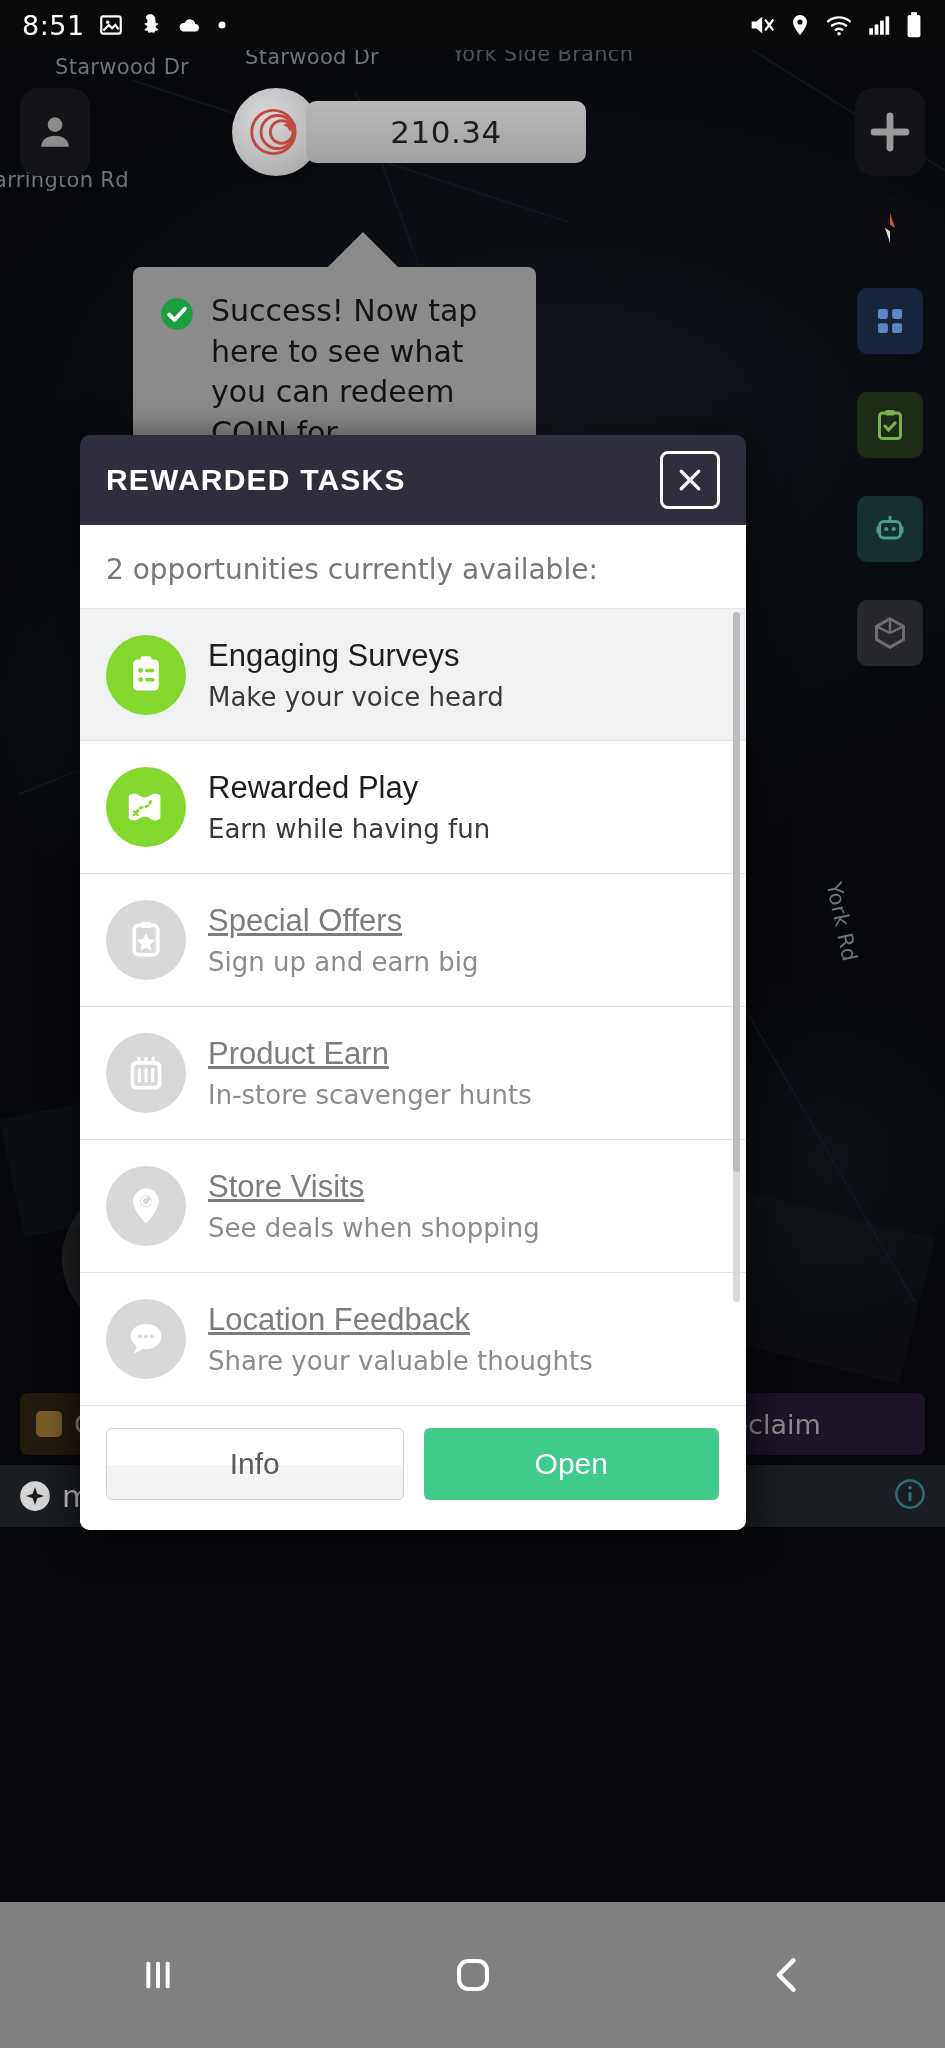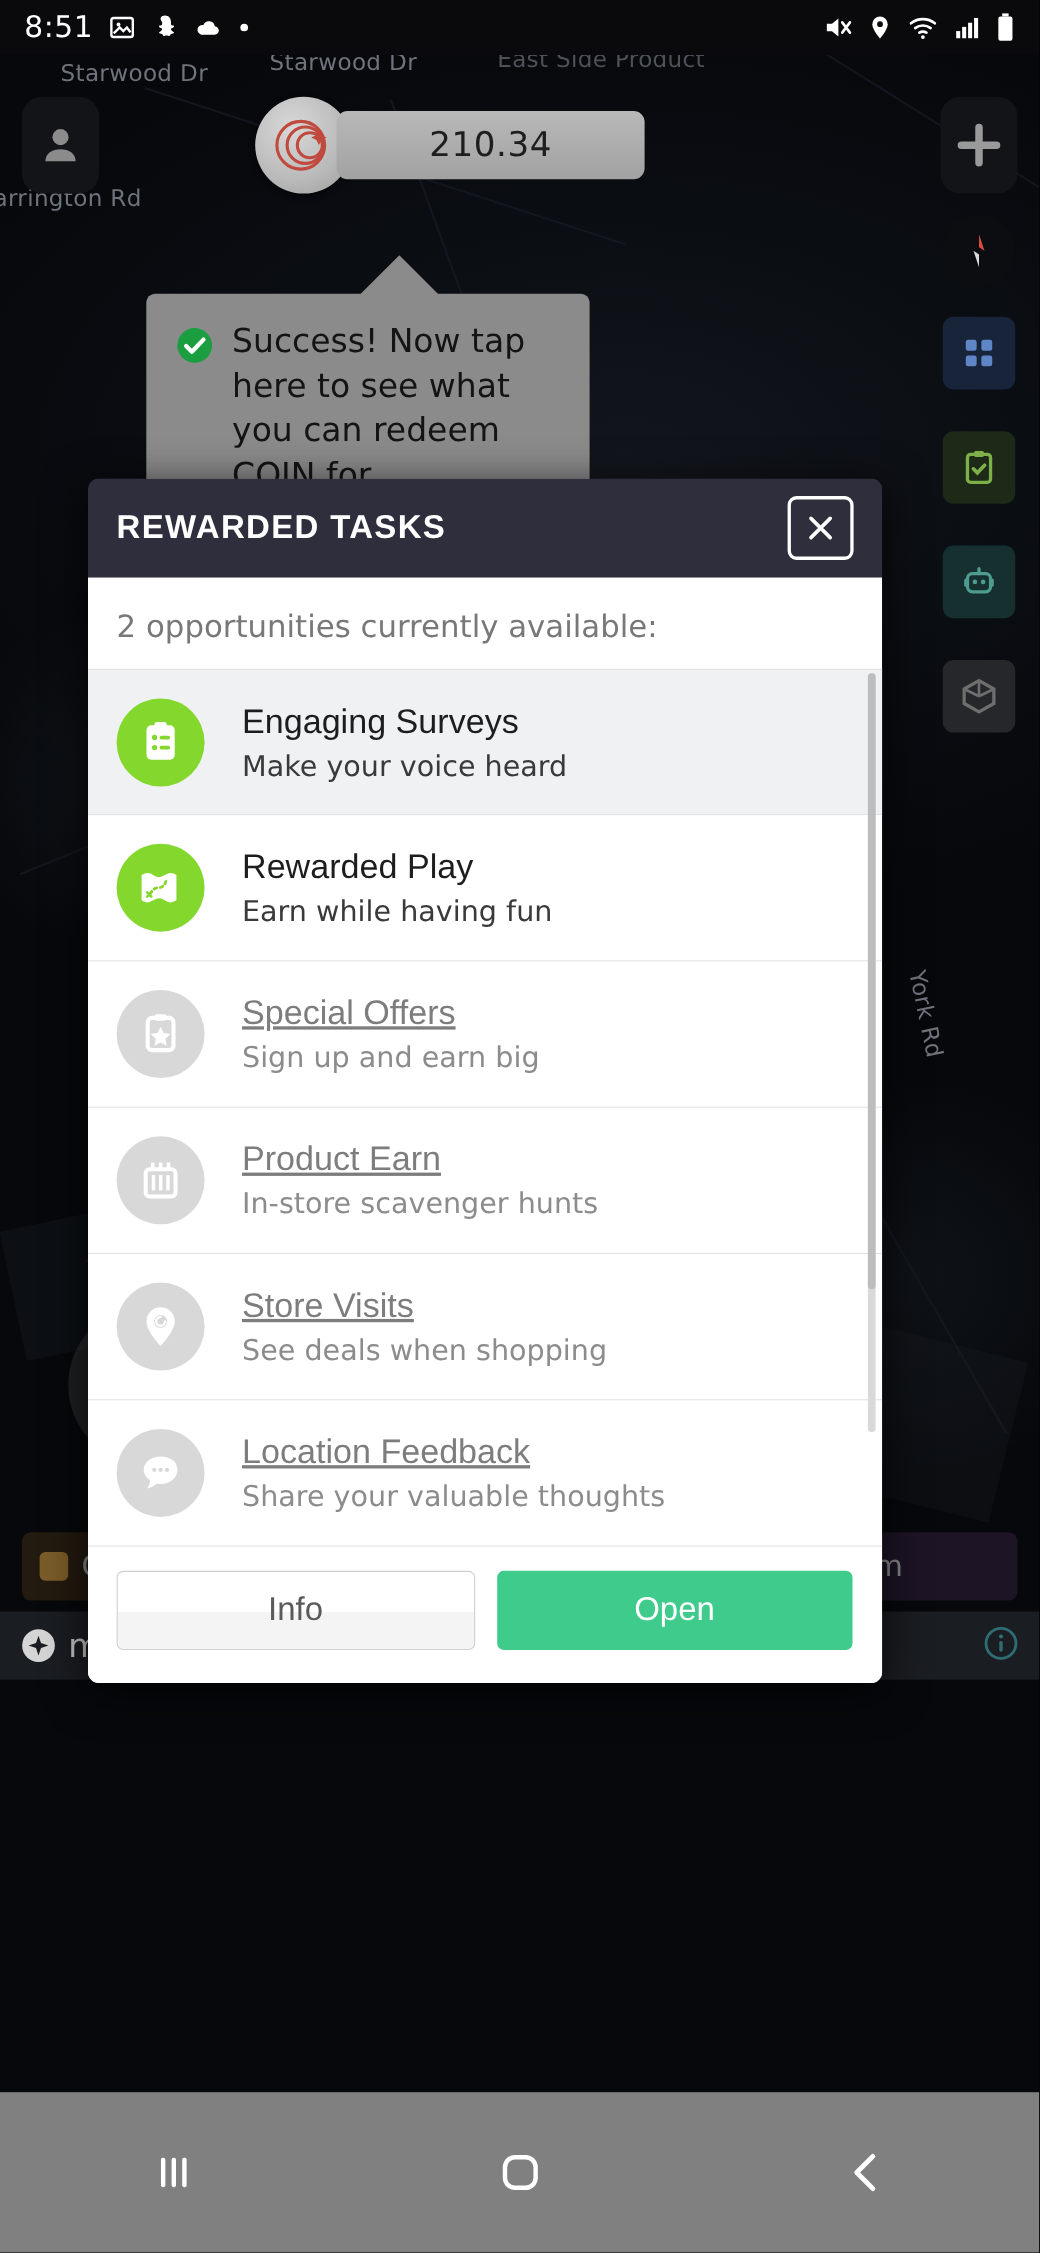--- a/index.html
+++ b/index.html
@@ -96,21 +96,21 @@
     border-bottom:38px solid #8b8b8b;
   }
   .tt-check { flex:0 0 auto; margin-top:5px; }
   .tt-text {
     color:#141414; font-size:30px; line-height:1.35;
     font-family:"DejaVu Sans", sans-serif;
   }
 
   
   .dialog {
-    position:absolute; left:80px; top:435px; width:722px;
+    position:absolute; left:80px; top:435px; width:666px;
     z-index:30; border-radius:10px; overflow:hidden;
     box-shadow:0 8px 40px rgba(0,0,0,.75);
   }
   .dlg-header {
     background:#2e2e3c; height:90px;
     display:flex; align-items:center; padding:0 26px;
   }
   .dlg-title {
     color:#fff; font-size:30px; font-weight:bold; letter-spacing:1.2px;
     font-family:"Liberation Sans", sans-serif;
@@ -134,21 +134,21 @@
     border-bottom:1px solid #e3e3e3; cursor:pointer;
   }
   .row.active { background:#f0f1f3; }
   .row.first { border-top:1px solid #e3e3e3; }
   .icon-circle {
     flex:0 0 auto; width:80px; height:80px; border-radius:50%;
     display:flex; align-items:center; justify-content:center;
   }
   .icon-circle.green { background:#84d72d; }
   .icon-circle.grey { background:#d8d8d8; }
-  .row-text { display:flex; flex-direction:column; gap:8px;margin-left:12px; }
+  .row-text { display:flex; flex-direction:column; gap:8px; }
   .row-title { font-size:31px; color:#1d1d1d; font-family:"Liberation Sans", sans-serif; }
   .row.dim .row-title { color:#7d7d7d;text-decoration:underline; }
   .row-sub { font-size:26px; color:#3a3a3a; }
   .row.dim .row-sub { color:#8c8c8c; }
 
   
   .scrollbar {
     position:absolute; right:6px; top:4px; width:7px; height:690px;
     background:#d9d9d9; border-radius:4px;
   }
@@ -223,21 +223,21 @@
     <div class="road thin" style="left:250px;top:240px;width:320px;height:2px;transform:rotate(70deg);"></div>
     <div class="road thin" style="left:560px;top:60px;width:420px;height:2px;transform:rotate(32deg);"></div>
     <div class="road thin" style="left:0px;top:700px;width:500px;height:2px;transform:rotate(-22deg);"></div>
     <div class="road thin" style="left:600px;top:1120px;width:420px;height:2px;transform:rotate(60deg);"></div>
     <div class="road thin" style="left:60px;top:1230px;width:420px;height:2px;transform:rotate(24deg);"></div>
     <div class="road" style="left:10px;top:1100px;width:180px;height:120px;opacity:.35;transform:rotate(-12deg);"></div>
     <div class="road" style="left:700px;top:1210px;width:220px;height:150px;opacity:.3;transform:rotate(14deg);"></div>
 
     <div class="maplabel" style="left:55px;top:55px;">Starwood Dr</div>
     <div class="maplabel" style="left:245px;top:45px;">Starwood Dr</div>
-    <div class="maplabel" style="left:452px;top:42px;color:#4d5158;">East Side Product</div>
+    <div class="maplabel" style="left:452px;top:42px;color:#4d5158;">York Side Branch</div>
     <div class="maplabel" style="left:-6px;top:168px;">arrington Rd</div>
     <div class="maplabel" style="left:845px;top:880px;transform:rotate(78deg);transform-origin:left top;color:#6e737c;">York Rd</div>
 
     <svg style="position:absolute;left:380px;top:1180px;" width="320" height="230">
       <path d="M10,0 C60,70 120,90 150,150 C175,200 240,215 300,225" stroke="#4a4e55" stroke-width="4" fill="none" stroke-dasharray="7 11" stroke-linecap="round"></path>
     </svg>
 
     <div class="big-circle bc1">
       <svg width="62" height="62" viewBox="0 0 24 24" fill="none">
         <path d="M12 3 L18 12 H6 Z M12 8 L19 17 H5 Z M11 17 h2 v4 h-2z" fill="#6b5a3a"></path>

